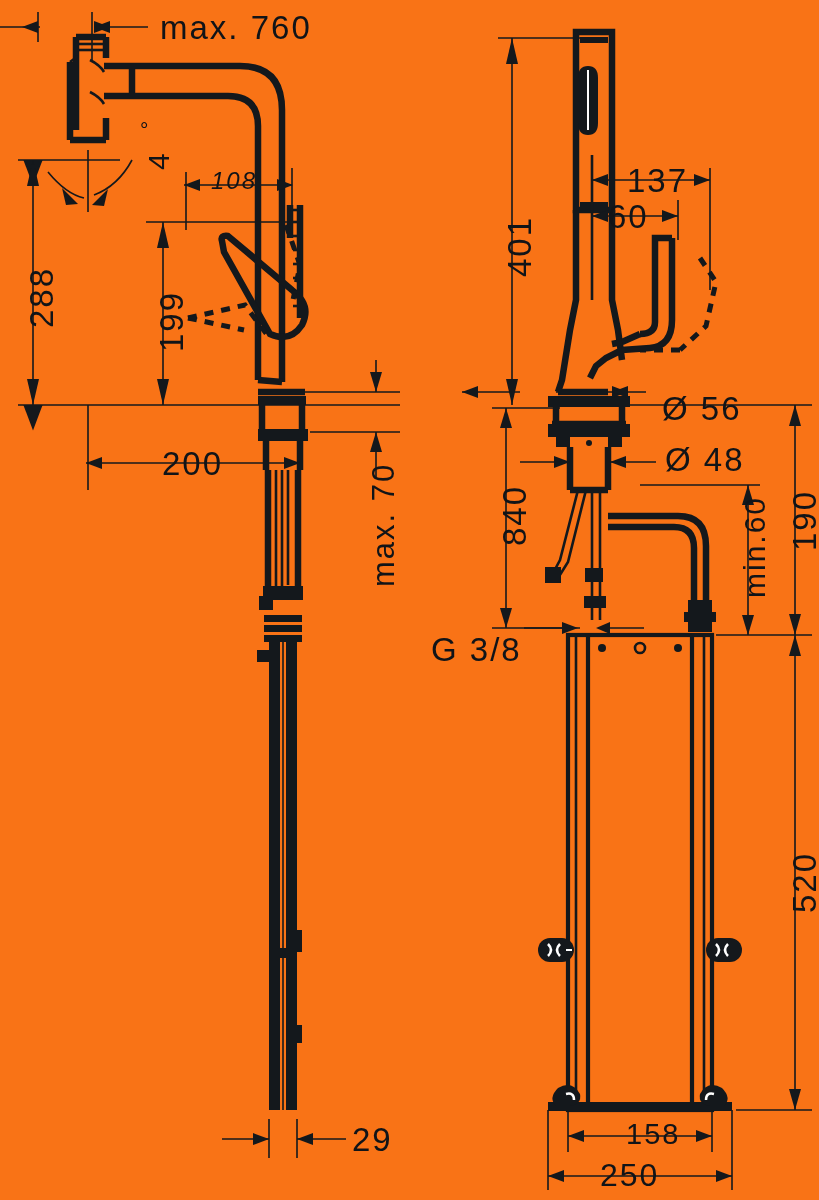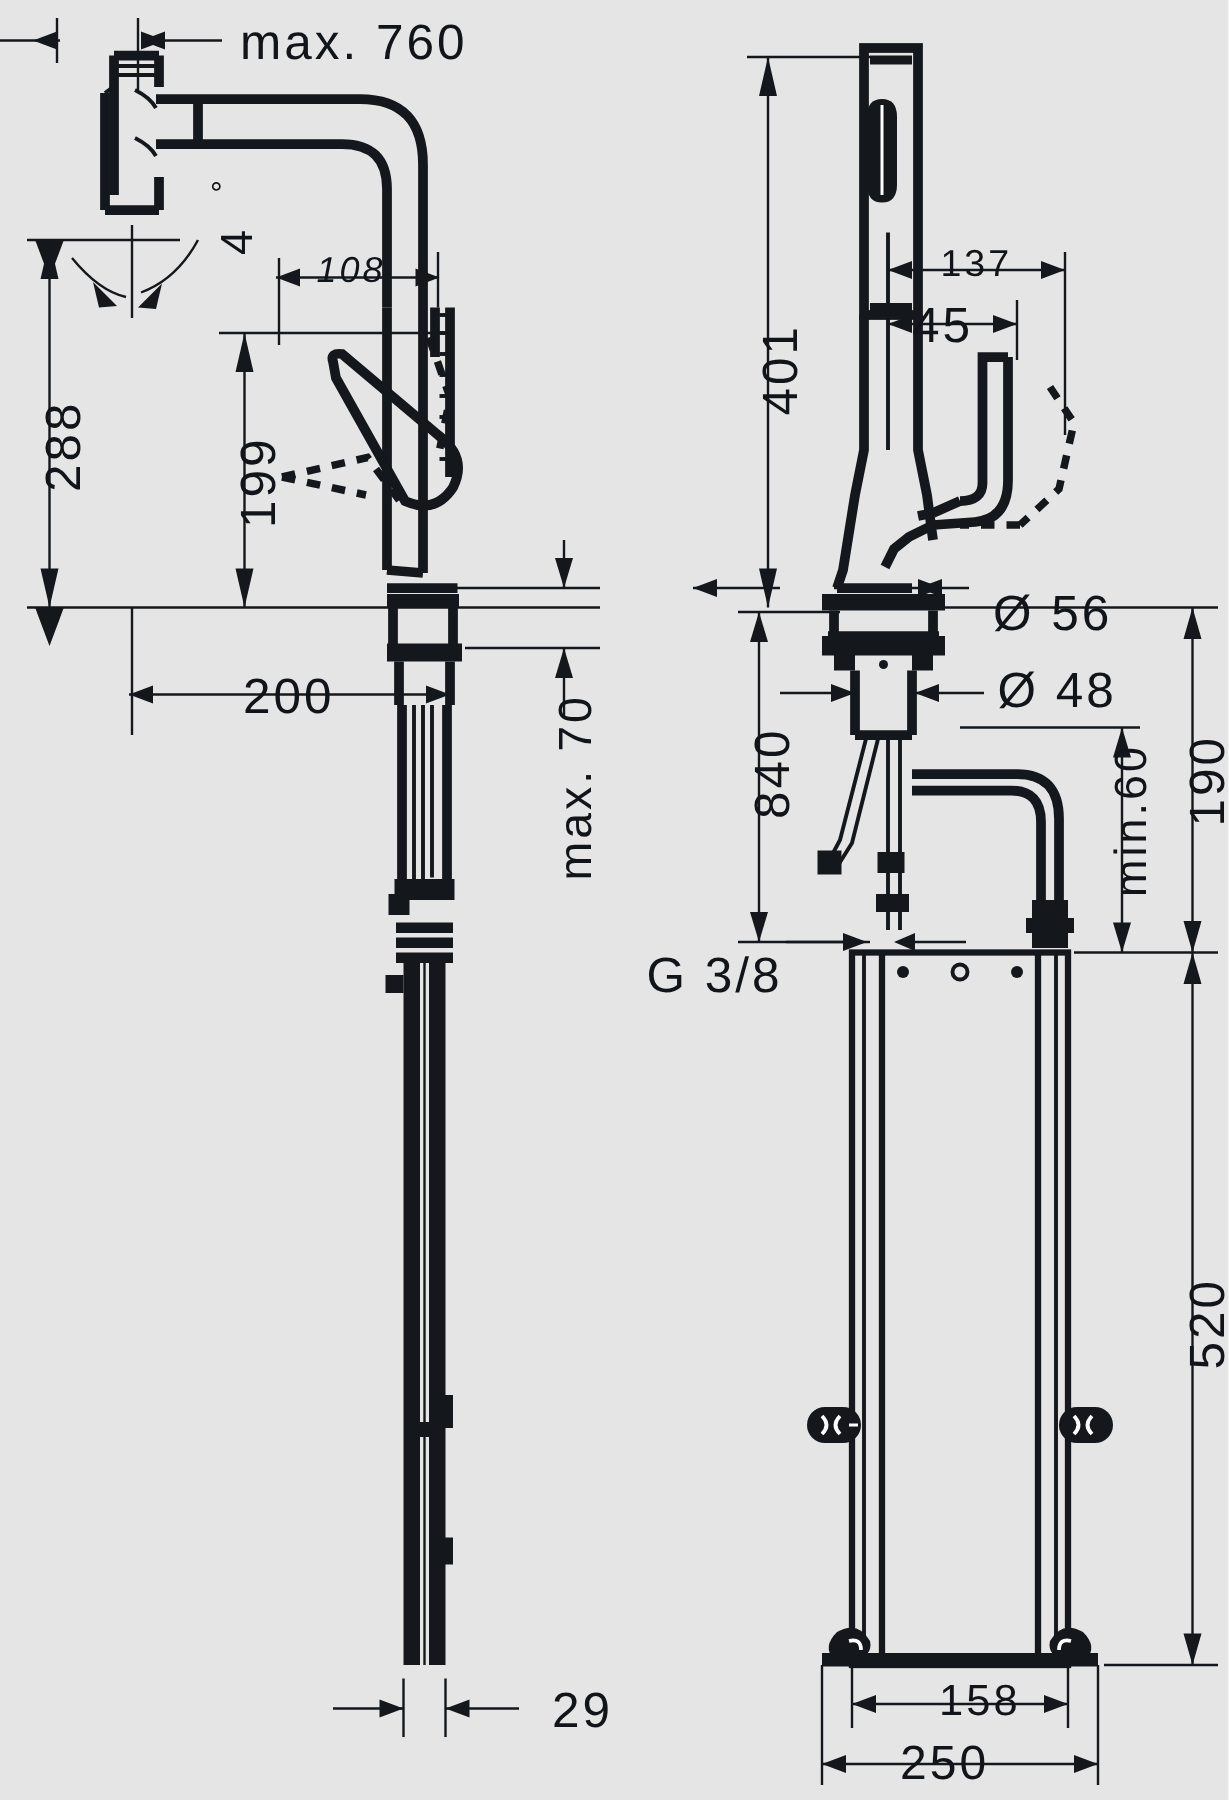--- a/index.html
+++ b/index.html
@@ -1,21 +1,21 @@
 <!DOCTYPE html>
 <html><head>
 <meta charset="utf-8">
 <title>Technical Drawing</title>
 <style>
   html,body{margin:0;padding:0;background:#ffffff;}
   body{
     font-family:"Liberation Sans", sans-serif;
     width:819px;height:1200px;overflow:hidden;position:relative;
   }
-  #sheet{position:relative;width:819px;height:1200px;background:#e5e5e5;}
+  #sheet{position:relative;width:819px;height:1200px;background:#f97316;}
   svg.draw{position:absolute;left:0;top:0;width:819px;height:1200px;}
   .dimtxt{
     position:absolute;
     font-family:"Liberation Sans", sans-serif;
     color:#111418;
     letter-spacing:2px;
     white-space:nowrap;
     font-weight:400;
   }
   .vert{transform-origin:left top;}
@@ -388,27 +388,27 @@
 <div class="dimtxt" style="left:211px;top:167px;font-size:24px;font-style:italic;">108</div>
 
 <div class="dimtxt vert" style="left:23px;top:328px;font-size:33px;transform:rotate(-90deg);">288</div>
 
 <div class="dimtxt vert" style="left:153px;top:352px;font-size:33px;transform:rotate(-90deg);">199</div>
 
 <div class="dimtxt" style="left:162px;top:445px;font-size:33px;">200</div>
 
 <div class="dimtxt vert" style="left:366px;top:587px;font-size:31px;transform:rotate(-90deg);">max. 70</div>
 
-<div class="dimtxt" style="left:368px;top:1121px;font-size:33px;text-align:right;">29</div>
+<div class="dimtxt" style="left:352px;top:1121px;font-size:33px;text-align:right;">29</div>
 
 <div class="dimtxt vert" style="left:501px;top:277px;font-size:33px;transform:rotate(-90deg);">401</div>
 
-<div class="dimtxt" style="left:627px;top:162px;font-size:25px;">137</div>
-
-<div class="dimtxt" style="left:608px;top:198px;font-size:33px;">45</div>
+<div class="dimtxt" style="left:627px;top:162px;font-size:33px;">137</div>
+
+<div class="dimtxt" style="left:608px;top:198px;font-size:33px;">60</div>
 
 <div class="dimtxt" style="left:662px;top:390px;font-size:33px;">Ø 56</div>
 
 <div class="dimtxt" style="left:665px;top:441px;font-size:33px;">Ø 48</div>
 
 <div class="dimtxt vert" style="left:496px;top:546px;font-size:33px;transform:rotate(-90deg);">840</div>
 
 <div class="dimtxt" style="left:431px;top:607px;font-size:33px;margin-top:24px;">G 3/8</div>
 
 <div class="dimtxt vert" style="left:738px;top:598px;font-size:30px;transform:rotate(-90deg);">min.60</div>

